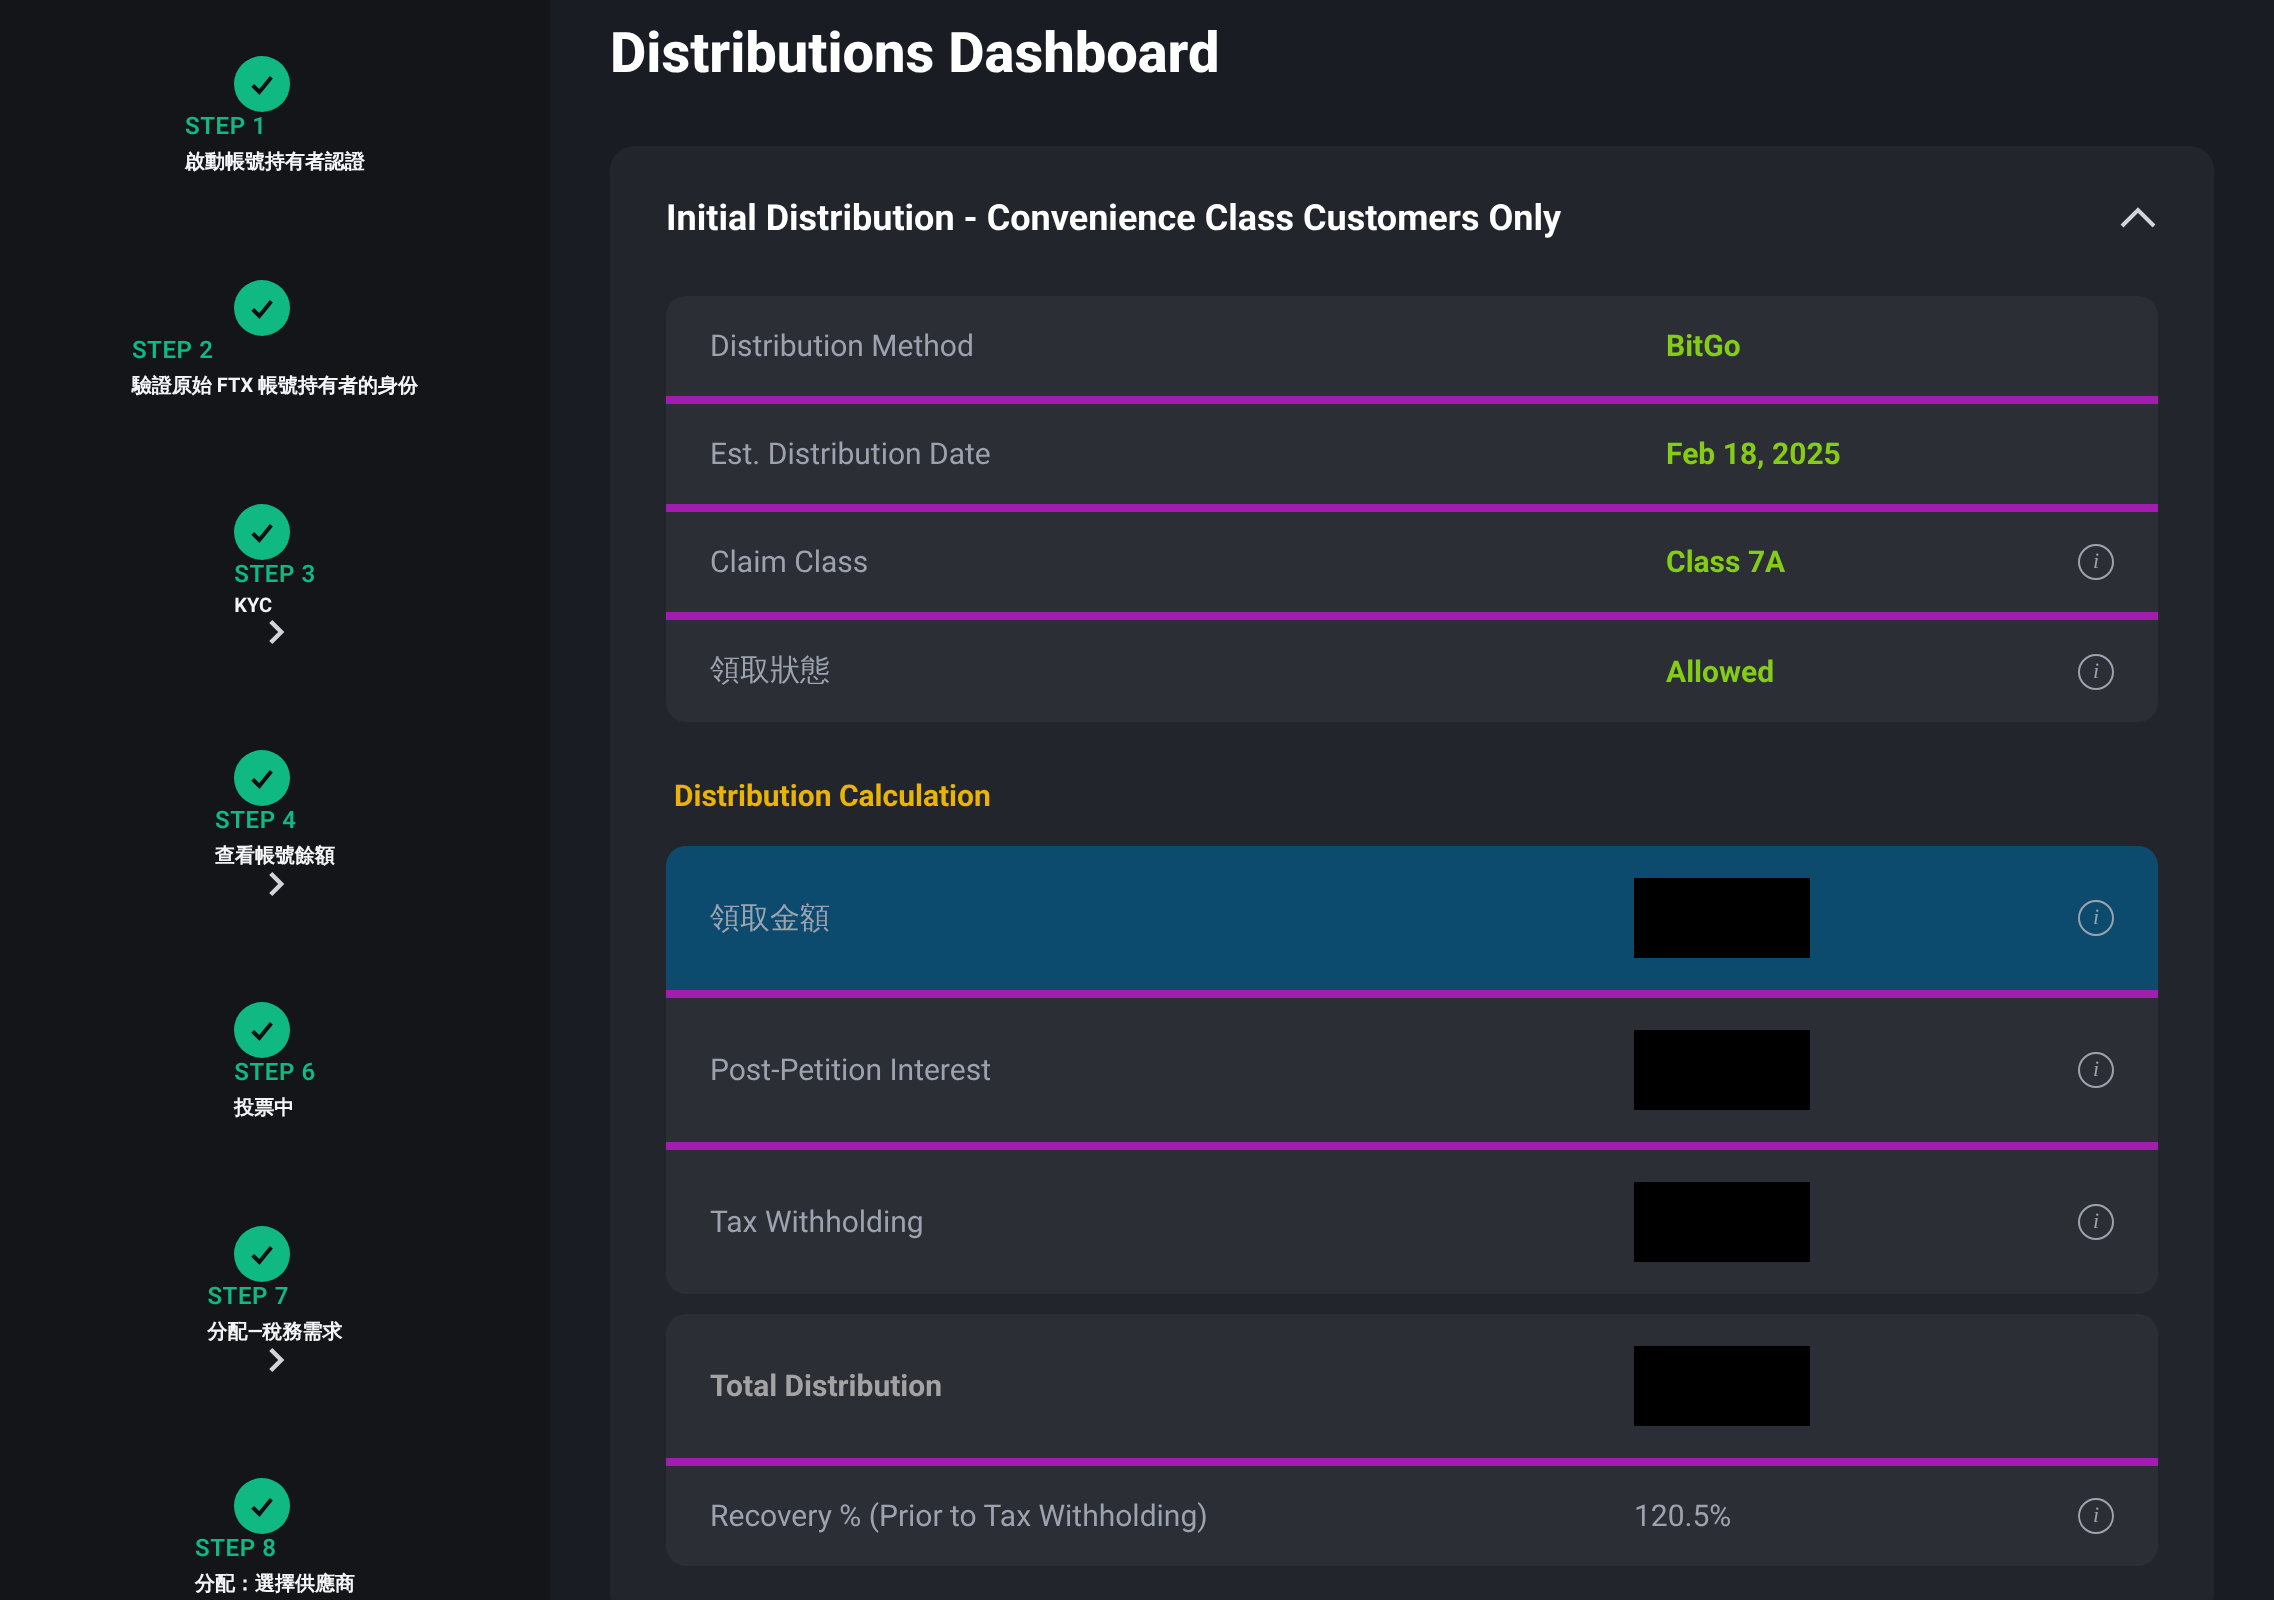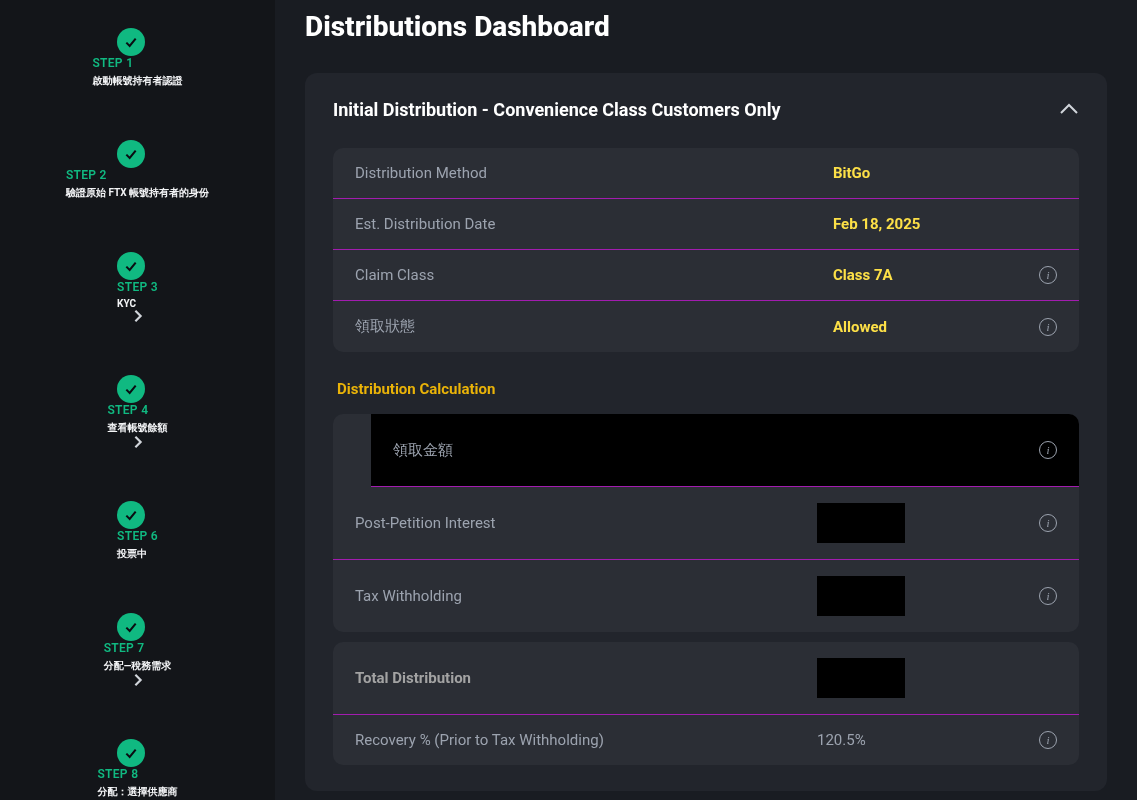--- a/index.html
+++ b/index.html
@@ -108,37 +108,37 @@
 
   .info-block {
     background: #2b2e35;
     border-radius: 10px;
     overflow: hidden;
   }
   .info-row {
     display: flex;
     align-items: center;
     padding: 16px 22px;
-    border-bottom: 1px solid #a21caf;
+    border-bottom: 4px solid #a21caf;
   }
   .info-row:last-child { border-bottom: none; }
   .info-row .label {
     flex: 1;
     font-size: 15px;
     color: #9ca3af;
   }
   .info-row .value-cell {
     width: 240px;
     display: flex;
     align-items: center;
     justify-content: space-between;
   }
   .info-row .value {
     font-size: 15px;
-    color: #fde047;
+    color: #84cc16;
     font-weight: 700;
     padding-left: 16px;
   }
   .info-icon {
     width: 18px;
     height: 18px;
     border: 1.5px solid #9ca3af;
     border-radius: 50%;
     display: flex;
     align-items: center;
@@ -152,21 +152,21 @@
     font-size: 15px;
     font-weight: 700;
     color: #eab308;
     margin: 28px 0 16px 4px;
   }
   .redacted {
     width: 88px;
     height: 40px;
     background: #000;
   }
-  .calc-block .info-row.highlight { background: #000000; margin-left: 38px; }
+  .calc-block .info-row.highlight { background: #0c4a6e; }
   .total-row .label { color: #a3a3a3; font-weight: 700; }
   .calc-block { margin-bottom: 10px; }
   .calc-block-2 { margin-top: 10px; }
   .value-plain { font-size:15px; color:#9ca3af; }
 </style>
 </head>
 <body>
 
 <div class="sidebar">
 

